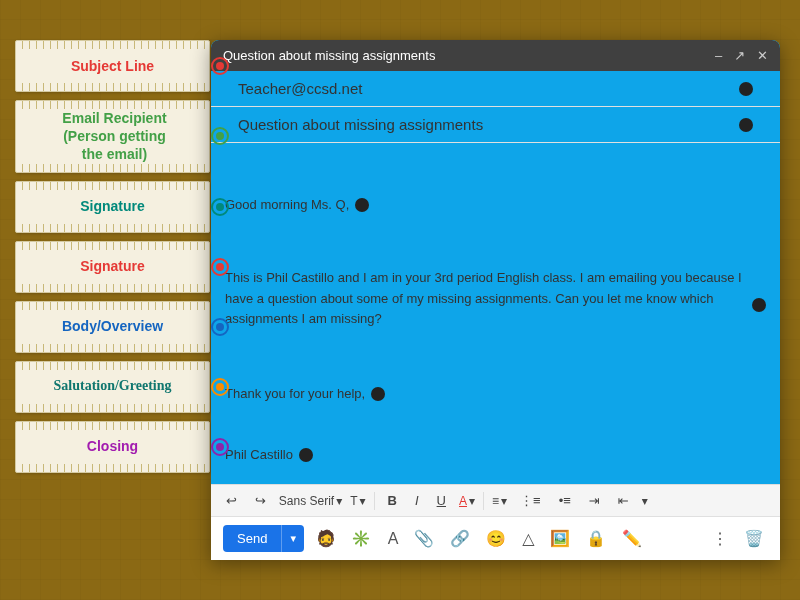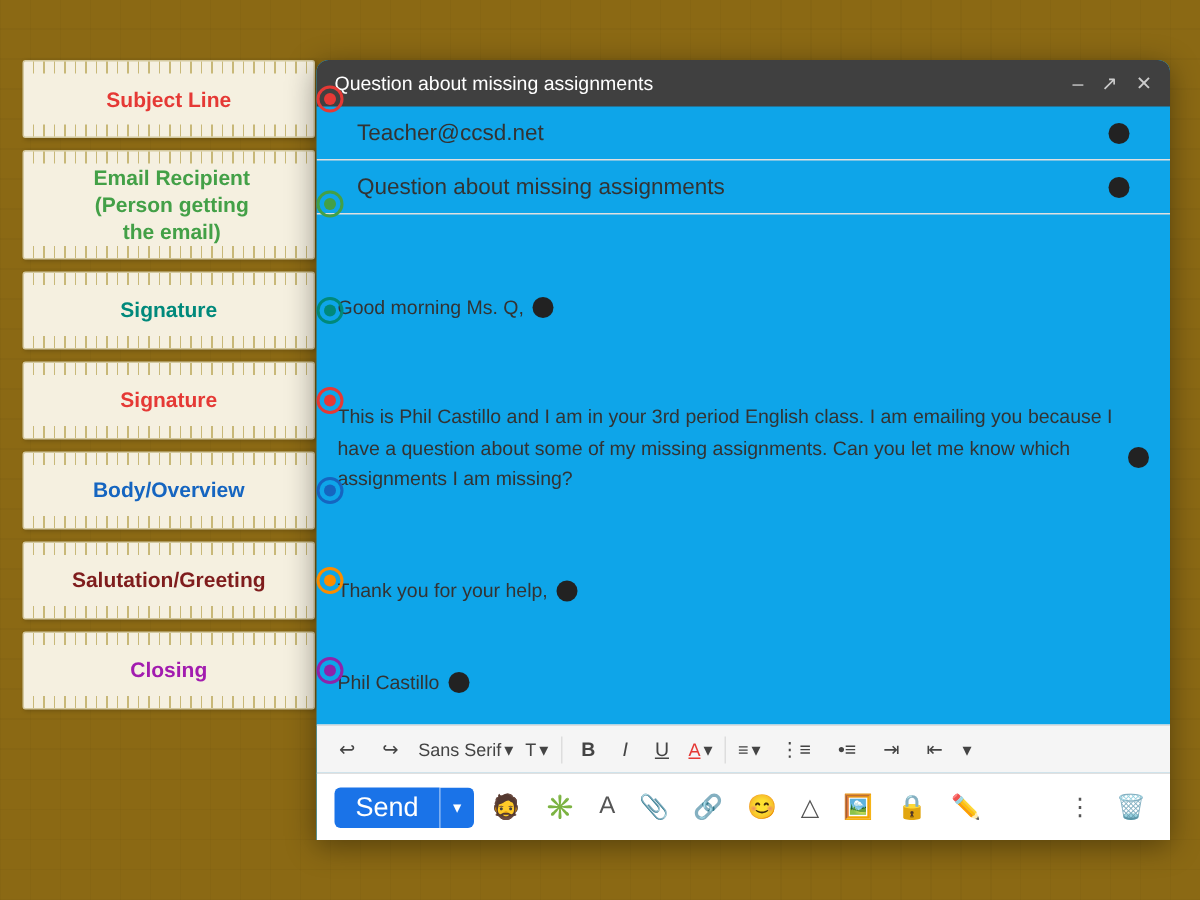--- a/index.html
+++ b/index.html
@@ -253,21 +253,21 @@
       align-items: center;
       gap: 8px;
     }
 
     .send-btn {
       background: #1a73e8;
       color: white;
       border: none;
       border-radius: 4px;
       padding: 0 14px;
-      font-size: 18px;
+      font-size: 13px;
       cursor: pointer;
       display: flex;
       align-items: center;
       gap: 0;
       text-align: right;
     }
 
     .send-dropdown {
       background: #1a73e8;
       color: white;
@@ -298,21 +298,21 @@
 
     .actions-spacer {
       flex: 1;
     }
 
     
     .color-red { color: #e53935; }
     .color-green { color: #43a047; }
     .color-teal { color: #00897b; }
     .color-blue { color: #1565c0; }
-    .color-orange { color: #7f1d1d; }
+    .color-orange { color: #0f766e; font-family: Liberation Serif, serif; }
     .color-purple { color: #a21caf; }
 
     .dot-red { border-color: #e53935; }
     .dot-red .dot-inner { background: #e53935; }
     .dot-green { border-color: #43a047; }
     .dot-green .dot-inner { background: #43a047; }
     .dot-teal { border-color: #00897b; }
     .dot-teal .dot-inner { background: #00897b; }
     .dot-blue { border-color: #1565c0; }
     .dot-blue .dot-inner { background: #1565c0; }

